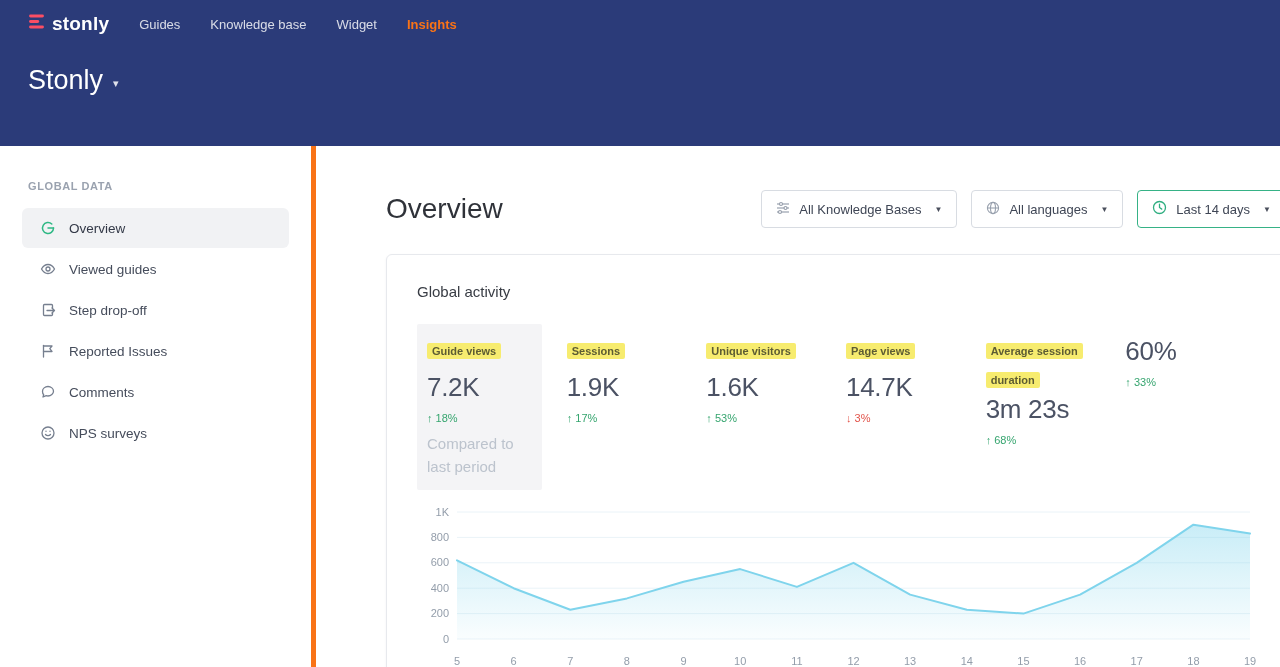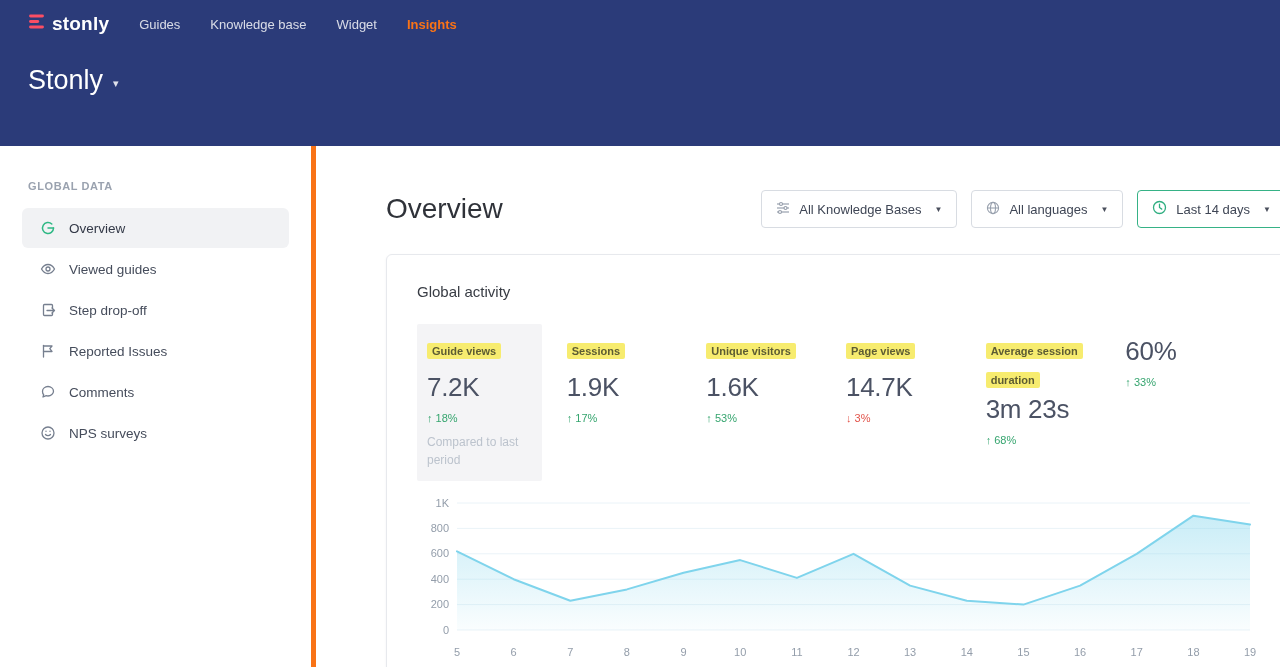--- a/index.html
+++ b/index.html
@@ -38,21 +38,21 @@
   .card-title { font-size:15px; font-weight:400; color:#383c44; }
   .metrics { display:flex; margin-top:24px; }
   .metric { width:140px; padding:12px 0 12px 10px; cursor:pointer; }
   .metric.selected { width:125px; margin-right:15px; background:#f4f4f6; border-radius:2px; }
   .metric-label-wrap { min-height:36px; max-width:108px; line-height:1.8; }
   .metric-label { display:inline; background:#f7ec6f; color:#5d5c33; font-size:11px; font-weight:700; padding:2px 5px; border-radius:2px; -webkit-box-decoration-break:clone; box-decoration-break:clone; }
   .metric-value { font-size:26px; color:#4b5264; letter-spacing:-.3px; }
   .metric-change { margin-top:9px; font-size:11px; font-weight:400; }
   .metric-change.up { color:#36a56f; }
   .metric-change.down { color:#e2544a; }
-  .metric-note { margin-top:9px; font-size:12px; color:#bcc3cd; line-height:1.5; max-width:105px; }
+  .metric-note { margin-top:9px; font-size:15px; color:#bcc3cd; line-height:1.5; max-width:105px; }
   .chart-wrap { margin-top:12px; }
   text.tick { font-size:11px; fill:#939daa; font-family:"Liberation Sans", sans-serif; }
 </style>
 </head>
 <body>
 
 <div class="header">
   <div class="nav-row">
     <div class="logo">
       <span>

